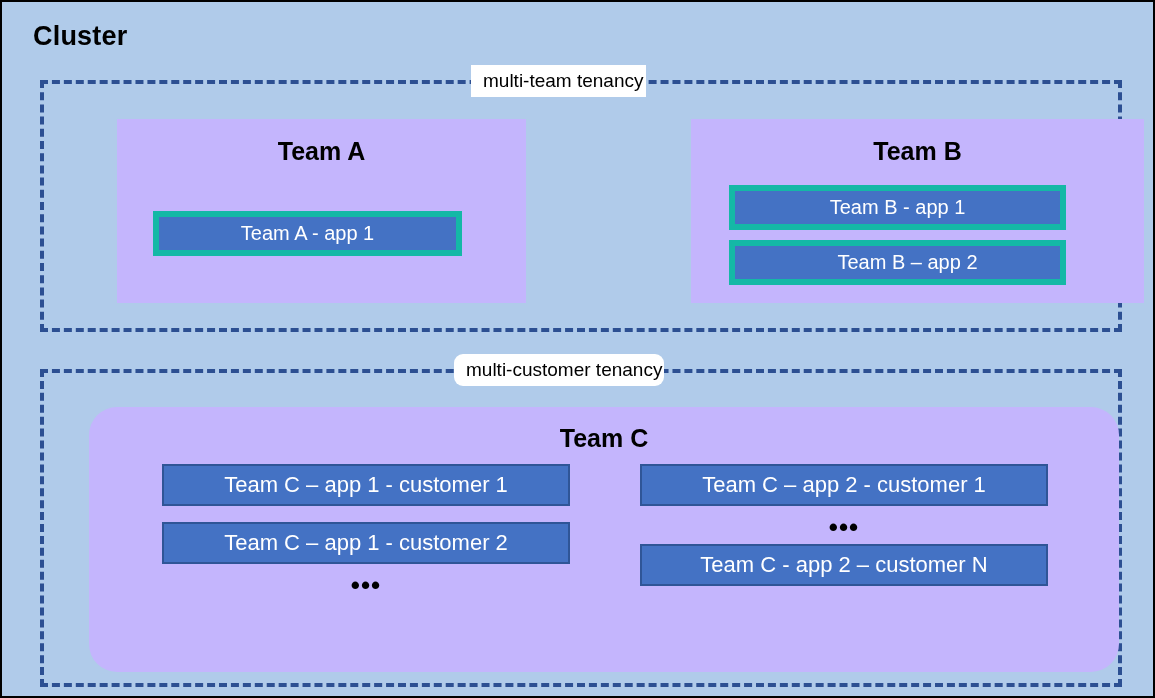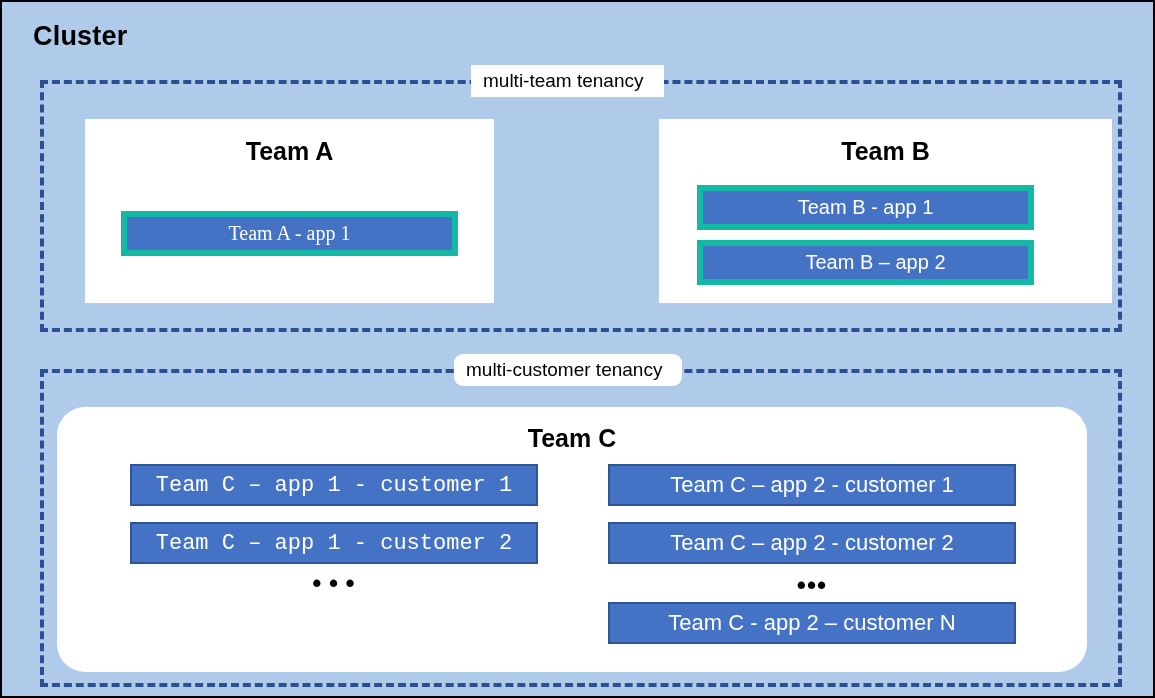--- a/index.html
+++ b/index.html
@@ -52,39 +52,40 @@
     width: 1082px;
     height: 318px;
   }
 
   .tenancy-label {
     position: absolute;
     background: #ffffff;
     color: #000000;
     font-size: 19px;
     line-height: 1.0;
-    padding: 6px 20px 7px 12px;
+    padding: 6px 2px 7px 12px;
     white-space: nowrap;
     z-index: 5;
   }
   #label-multi-team {
     left: 469px;
     top: 63px;
   }
   #label-multi-customer {
     left: 452px;
     top: 352px;
     border-radius: 9px;
   }
 
   
   .team-box {
     position: absolute;
-    background: #ffffff;
-    box-sizing: border-box;
+    background: #c4b5fd;
+    box-sizing: border-box;
+    margin-left: 32px;
   }
   #team-a-box {
     left: 83px;
     top: 117px;
     width: 409px;
     height: 184px;
   }
   #team-b-box {
     left: 657px;
     top: 117px;
@@ -126,23 +127,22 @@
     justify-content: center;
     text-align: center;
     white-space: nowrap;
     overflow: hidden;
   }
 
   
   #team-a-app-1 {
     left: 36px;
     top: 92px;
-    width: 337px;
+    width: 309px;
     height: 45px;
-    font-family: Liberation Serif, serif;
   }
 
   
   #team-b-app-1 {
     left: 38px;
     top: 66px;
     width: 337px;
     height: 45px;
   }
   #team-b-app-2 {
@@ -152,21 +152,21 @@
     height: 45px;
     padding-left: 20px;
   }
 
   
   .teamc-col {
     position: absolute;
     top: 57px;
     width: 408px;
   }
-  #teamc-col-app1 { left: 73px; font-family: Liberation Mono, monospace; }
+  #teamc-col-app1 { left: 73px; }
   #teamc-col-app2 { left: 551px; }
 
   .teamc-chip {
     position: relative;
     background: #4472c4;
     border: 2px solid #2f5597;
     box-sizing: border-box;
     color: #ffffff;
     font-size: 22px;
     height: 42px;
@@ -223,19 +223,18 @@
     <div class="team-title">Team C</div>
 
     <div class="teamc-col" id="teamc-col-app1">
       <div class="teamc-chip">Team C – app 1 - customer 1</div>
       <div class="teamc-chip">Team C – app 1 - customer 2</div>
       <div class="teamc-ellipsis">•••</div>
     </div>
 
     <div class="teamc-col" id="teamc-col-app2">
       <div class="teamc-chip">Team C – app 2 - customer 1</div>
-      <div class="teamc-chip">Team C – app 2 - customer 2</div>
       <div class="teamc-ellipsis">•••</div>
       <div class="teamc-chip">Team C - app 2 – customer N</div>
     </div>
   </div>
 
 </div>
 
 </body></html>

